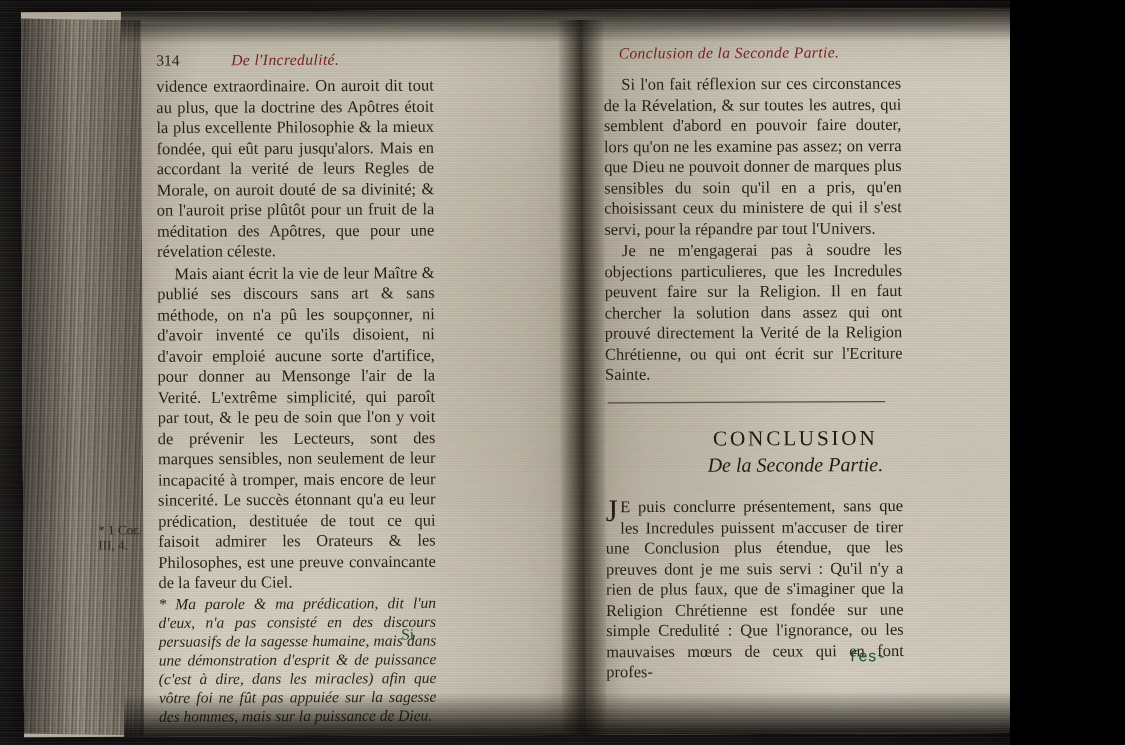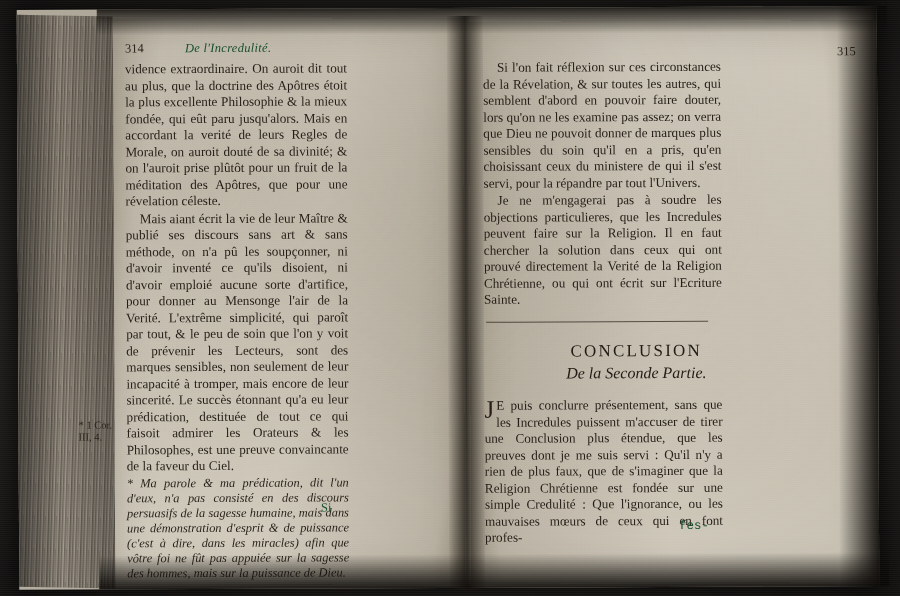--- a/index.html
+++ b/index.html
@@ -9,21 +9,21 @@
   }
   body {
     width: 900px;
     height: 596px;
     overflow: hidden;
     font-family: "Liberation Serif", serif;
   }
 
   #scan {
     position: relative;
-    width: 900px;
+    width: 808px;
     height: 596px;
     background: #151515;
     overflow: hidden;
   }
 
   
   .bg-dark {
     position: absolute;
     inset: 0;
     background:
@@ -117,21 +117,21 @@
   .shade-right {
     position: absolute; right: 0; top: 0; width: 40px; height: 100%;
     background: linear-gradient(270deg, rgba(10,8,6,0.9), rgba(10,8,6,0));
   }
 
   .running-head {
     position: absolute;
     font-size: 12.5px;
     font-style: italic;
     letter-spacing: 0.3px;
-    color: #14532d;
+    color: #7f1d1d;
     white-space: nowrap;
   }
   .folio {
     position: absolute;
     font-size: 12.5px;
     color: #2a2218;
   }
 
   .col {
     position: absolute;
@@ -244,26 +244,27 @@
     <div class="col" style="left:108px; top:52px; width:222px;">
       <p class="noind">vidence extraordinaire. On auroit dit tout au plus, que la doctrine des Apôtres étoit la plus excellente Philosophie &amp; la mieux fondée, qui eût paru jusqu'alors. Mais en accordant la verité de leurs Regles de Morale, on auroit douté de sa divinité; &amp; on l'auroit prise plûtôt pour un fruit de la méditation des Apôtres, que pour une révelation céleste.</p>
       <p>Mais aiant écrit la vie de leur Maître &amp; publié ses discours sans art &amp; sans méthode, on n'a pû les soupçonner, ni d'avoir inventé ce qu'ils disoient, ni d'avoir emploié aucune sorte d'artifice, pour donner au Mensonge l'air de la Verité. L'extrême simplicité, qui paroît par tout, &amp; le peu de soin que l'on y voit de prévenir les Lecteurs, sont des marques sensibles, non seulement de leur incapacité à tromper, mais encore de leur sincerité. Le succès étonnant qu'a eu leur prédication, destituée de tout ce qui faisoit admirer les Orateurs &amp; les Philosophes, est une preuve convaincante de la faveur du Ciel.</p>
       <p class="italic noind" style="font-size:12.4px; line-height:15px;">* Ma parole &amp; ma prédication, dit l'un d'eux, n'a pas consisté en des discours persuasifs de la sagesse humaine, mais dans une démonstration d'esprit &amp; de puissance (c'est à dire, dans les miracles) afin que vôtre foi ne fût pas appuiée sur la sagesse des hommes, mais sur la puissance de Dieu.</p>
     </div>
 
     <div class="marginal" style="left:60px; top:382px;margin-top:28px;">* 1 Cor. III, 4.</div>
 
     <div class="catchword" style="left:302px; top:492px;">Si</div>
 
+    <div class="running-head" style="left:478px; top:28px;">Conclusion de la Seconde Partie.</div>
 
     <div class="folio" style="left:820px; top:38px;">315</div>
 
     <div class="col" style="left:466px; top:52px; width:238px;">
       <p>Si l'on fait réflexion sur ces circonstances de la Révelation, &amp; sur toutes les autres, qui semblent d'abord en pouvoir faire douter, lors qu'on ne les examine pas assez; on verra que Dieu ne pouvoit donner de marques plus sensibles du soin qu'il en a pris, qu'en choisissant ceux du ministere de qui il s'est servi, pour la répandre par tout l'Univers.</p>
-      <p>Je ne m'engagerai pas à soudre les objections particulieres, que les Incredules peuvent faire sur la Religion. Il en faut chercher la solution dans ceux qui ont prouvé directement la Verité de la Religion Chrétienne, ou qui ont écrit sur l'Ecriture Sainte.</p>
+      <p>Je ne m'engagerai pas à soudre les objections particulieres, que les Incredules peuvent faire sur la Religion. Il en faut chercher la solution dans assez qui ont prouvé directement la Verité de la Religion Chrétienne, ou qui ont écrit sur l'Ecriture Sainte.</p>
     </div>
 
     <div class="rule" style="left:468px; top:314px; width:222px;"></div>
 
     <div class="conclusion-title" style="left:448px; top:334px;">
       <div class="line1">CONCLUSION</div>
       <div class="line2">De la Seconde Partie.</div>
     </div>
 
     <div class="col" style="left:466px; top:390px; width:238px;">

